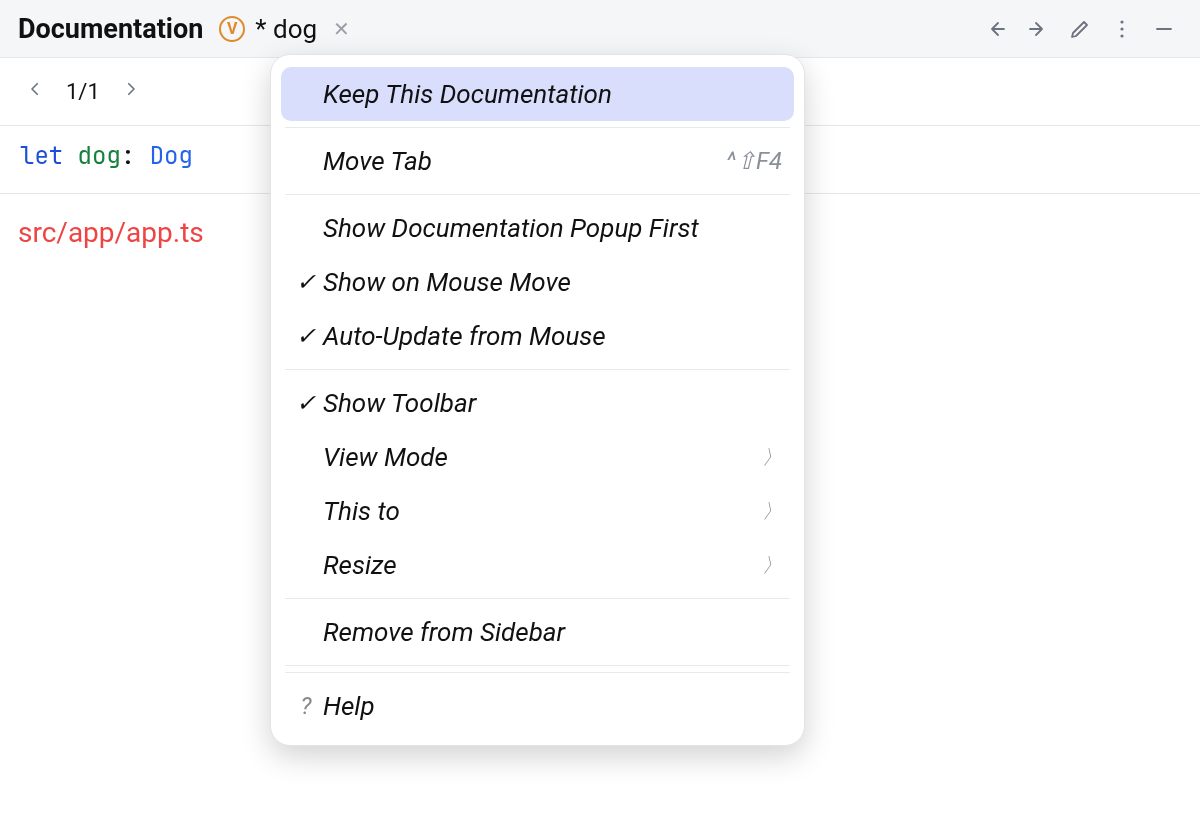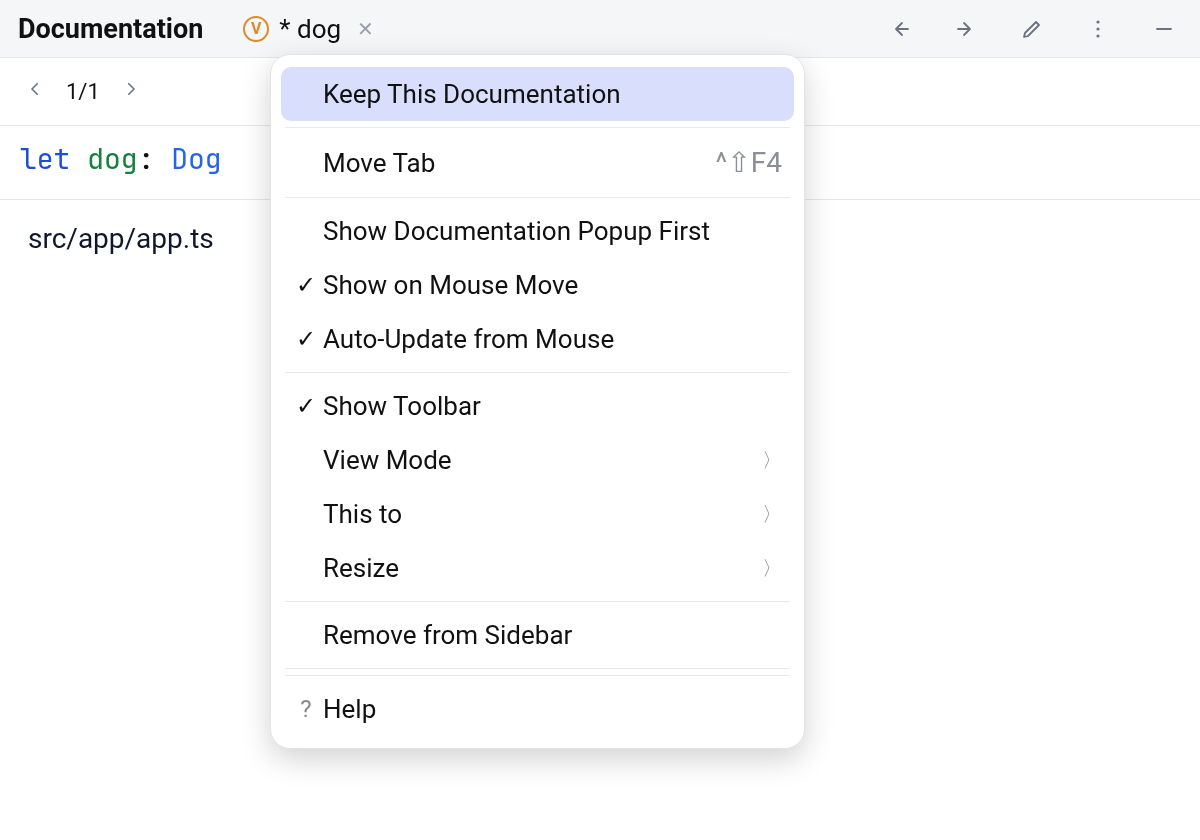--- a/index.html
+++ b/index.html
@@ -24,21 +24,21 @@
     color: var(--text);
     overflow: hidden;
   }
   .header {
     height: 58px;
     background: var(--panel-bg);
     border-bottom: 1px solid var(--border);
     display: flex;
     align-items: center;
     padding: 16px 18px;
-    gap: 30px;
+    gap: 6px;
   }
   .title {
     font-size: 27px;
     font-weight: 700;
   }
   .tab {
     display: flex;
     align-items: center;
     gap: 10px;
     padding: 4px 10px;
@@ -82,42 +82,43 @@
     line-height: 1;
     padding: 0 6px;
     cursor: pointer;
   }
   .counter {
     font-size: 22px;
   }
   .code {
     padding: 14px 20px 22px;
     font-family: "JetBrains Mono", Menlo, Consolas, monospace;
-    font-size: 28px;
+    font-size: 24px;
     border-bottom: 1px solid var(--border);
   }
   .kw { color: var(--keyword); }
   .name { color: var(--varname); }
   .type { color: var(--typename); }
   .path {
-    padding: 22px 28px;
+    padding: 22px 18px;
     font-size: 28px;
-    color: #0f172a;
+    color: #ef4444;
   }
   
   .menu {
     position: absolute;
     left: 270px;
     top: 54px;
     width: 535px;
     background: #fff;
     border: 1px solid #e3e4e8;
     border-radius: 20px;
     box-shadow: var(--shadow);
     padding: 10px 0 12px;
+    font-style: italic;
   }
   .menu .sep {
     height: 1px;
     background: #e8e9ec;
     margin: 6px 14px;
   }
   .item {
     display: flex;
     align-items: center;
     padding: 12px 22px 12px 18px;
@@ -128,21 +129,21 @@
   .item .check {
     width: 34px;
     text-align: center;
     color: #111;
     font-size: 24px;
     flex-shrink:0;
   }
   .item .label { flex: 1; }
   .item .hint {
     color: #8a8f98;
-    font-size: 28px;
+    font-size: 24px;
     display:flex; align-items:center; gap:4px;
   }
   .item .sub {
     color: #8a8f98;
     font-size: 20px;
   }
   .item.hl {
     background: var(--highlight);
     border-radius: 10px;
     margin: 2px 10px;

